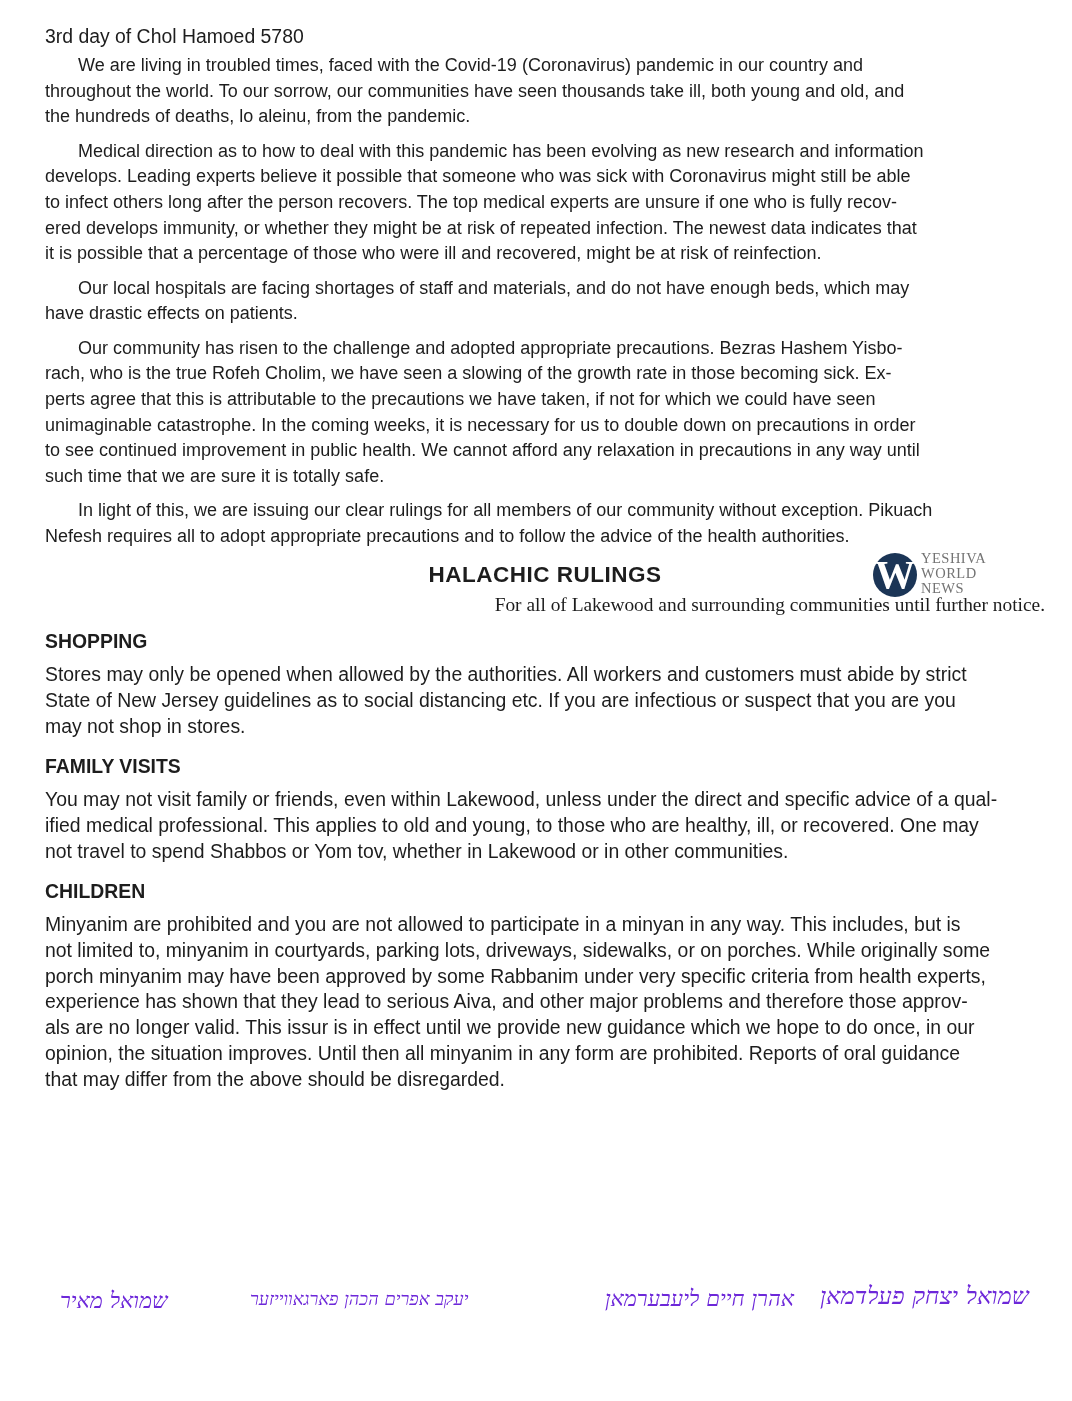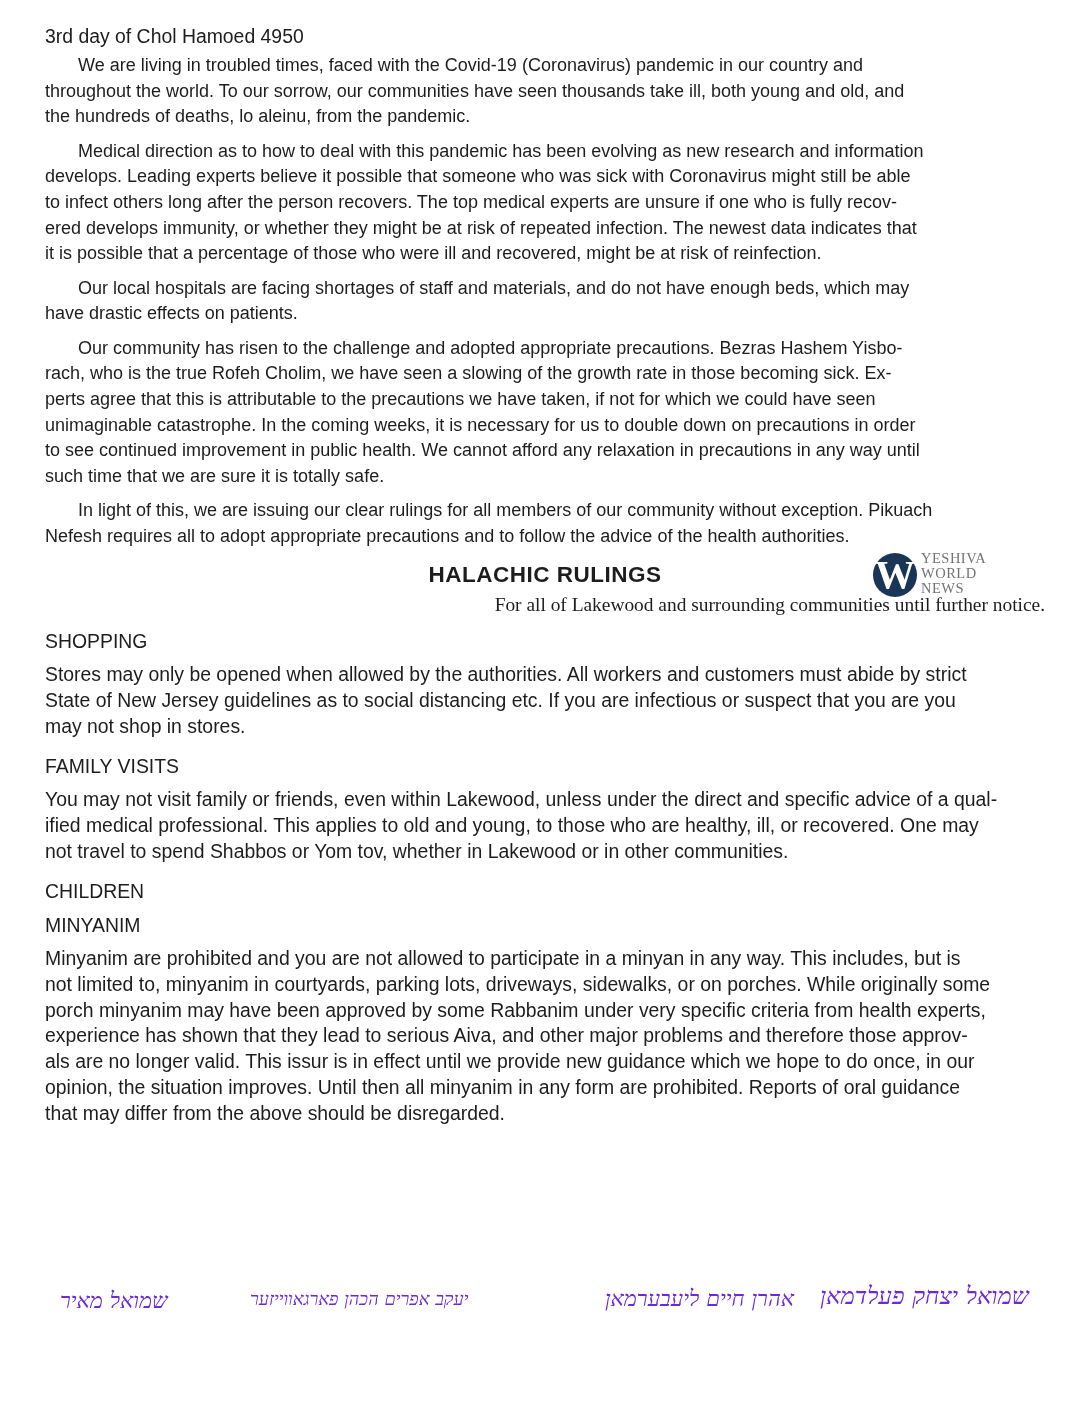--- a/index.html
+++ b/index.html
@@ -14,31 +14,31 @@
                   font-weight: bold; font-size: 22.5px; letter-spacing: 0.5px; top: 4px; }
   .logo { position: absolute; left: 828px; top: -7px; width: 125px; height: 48px; }
   .logo-circle { position: absolute; left: 0; top: 2px; width: 44px; height: 44px;
                  border-radius: 50%; background: #1b3556; }
   .logo-w { position: absolute; left: 0; top: 2px; width: 44px; height: 44px;
             color: #ffffff; font-family: "Liberation Serif", serif; font-weight: bold;
             font-size: 40px; line-height: 44px; text-align: center; }
   .logo-text { position: absolute; left: 48px; top: 0; font-family: "Liberation Serif", serif;
                font-size: 14.5px; line-height: 15px; color: #737373; letter-spacing: 0.5px; }
   .subheading { text-align: right; font-size: 19.4px; line-height: 26px; margin: 0 0 10px 0; font-family: Liberation Serif, serif; }
-  .section-title { font-weight: normal; font-size: 19.4px; line-height: 26px; margin: 0 0 8px 0; }
+  .section-title { font-weight: bold; font-size: 19.4px; line-height: 26px; margin: 0 0 8px 0; }
   .section-body { font-size: 19.4px; line-height: 25.7px; margin: 0 0 14px 0; white-space: pre-line; }
   .signatures { position: absolute; left: 45px; top: 1270px; width: 1000px; height: 70px; }
   .sig { position: absolute; font-family: "DejaVu Serif", serif; font-style: italic;
          font-size: 22px; color: #6d28d9; direction: rtl; white-space: nowrap; }
 </style>
 </head>
 <body>
 
 <div class="page">
-  <div class="date">3rd day of Chol Hamoed 4950</div>
+  <div class="date">3rd day of Chol Hamoed 5780</div>
 
   <p class="para">We are living in troubled times, faced with the Covid-19 (Coronavirus) pandemic in our country and
 throughout the world. To our sorrow, our communities have seen thousands take ill, both young and old, and
 the hundreds of deaths, lo aleinu, from the pandemic.</p>
   <p class="para">Medical direction as to how to deal with this pandemic has been evolving as new research and information
 develops.  Leading experts believe it possible that someone who was sick with Coronavirus might still be able
 to infect others long after the person recovers.  The top medical experts are unsure if one who is fully recov-
 ered develops immunity, or whether they might be at risk of repeated infection. The newest data indicates that
 it is possible that a percentage of those who were ill and recovered, might be at risk of reinfection.</p>
   <p class="para">Our local hospitals are facing shortages of staff and materials, and do not have enough beds, which may
@@ -75,21 +75,20 @@
   <div>
     <div class="section-title">FAMILY VISITS</div>
     <div class="section-body">You may not visit family or friends, even within Lakewood, unless under the direct and specific advice of a qual-
 ified medical professional. This applies to old and young, to those who are healthy, ill, or recovered. One may
 not travel to spend Shabbos or Yom tov, whether in Lakewood or in other communities.</div>
   </div>
   <div>
     <div class="section-title">CHILDREN</div>
   </div>
   <div>
-    <div class="section-title">MINYANIM</div>
     <div class="section-body">Minyanim are prohibited and you are not allowed to participate in a minyan in any way. This includes, but is
 not limited to, minyanim in courtyards, parking lots, driveways, sidewalks, or on porches. While originally some
 porch minyanim may have been approved by some Rabbanim under very specific criteria from health experts,
 experience has shown that they lead to serious Aiva, and other major problems and therefore those approv-
 als are no longer valid.  This issur is in effect until we provide new guidance which we hope to do once, in our
 opinion, the situation improves. Until then all minyanim in any form are prohibited.  Reports of oral guidance
 that may differ from the above should be disregarded.</div>
   </div>
 </div>
 

